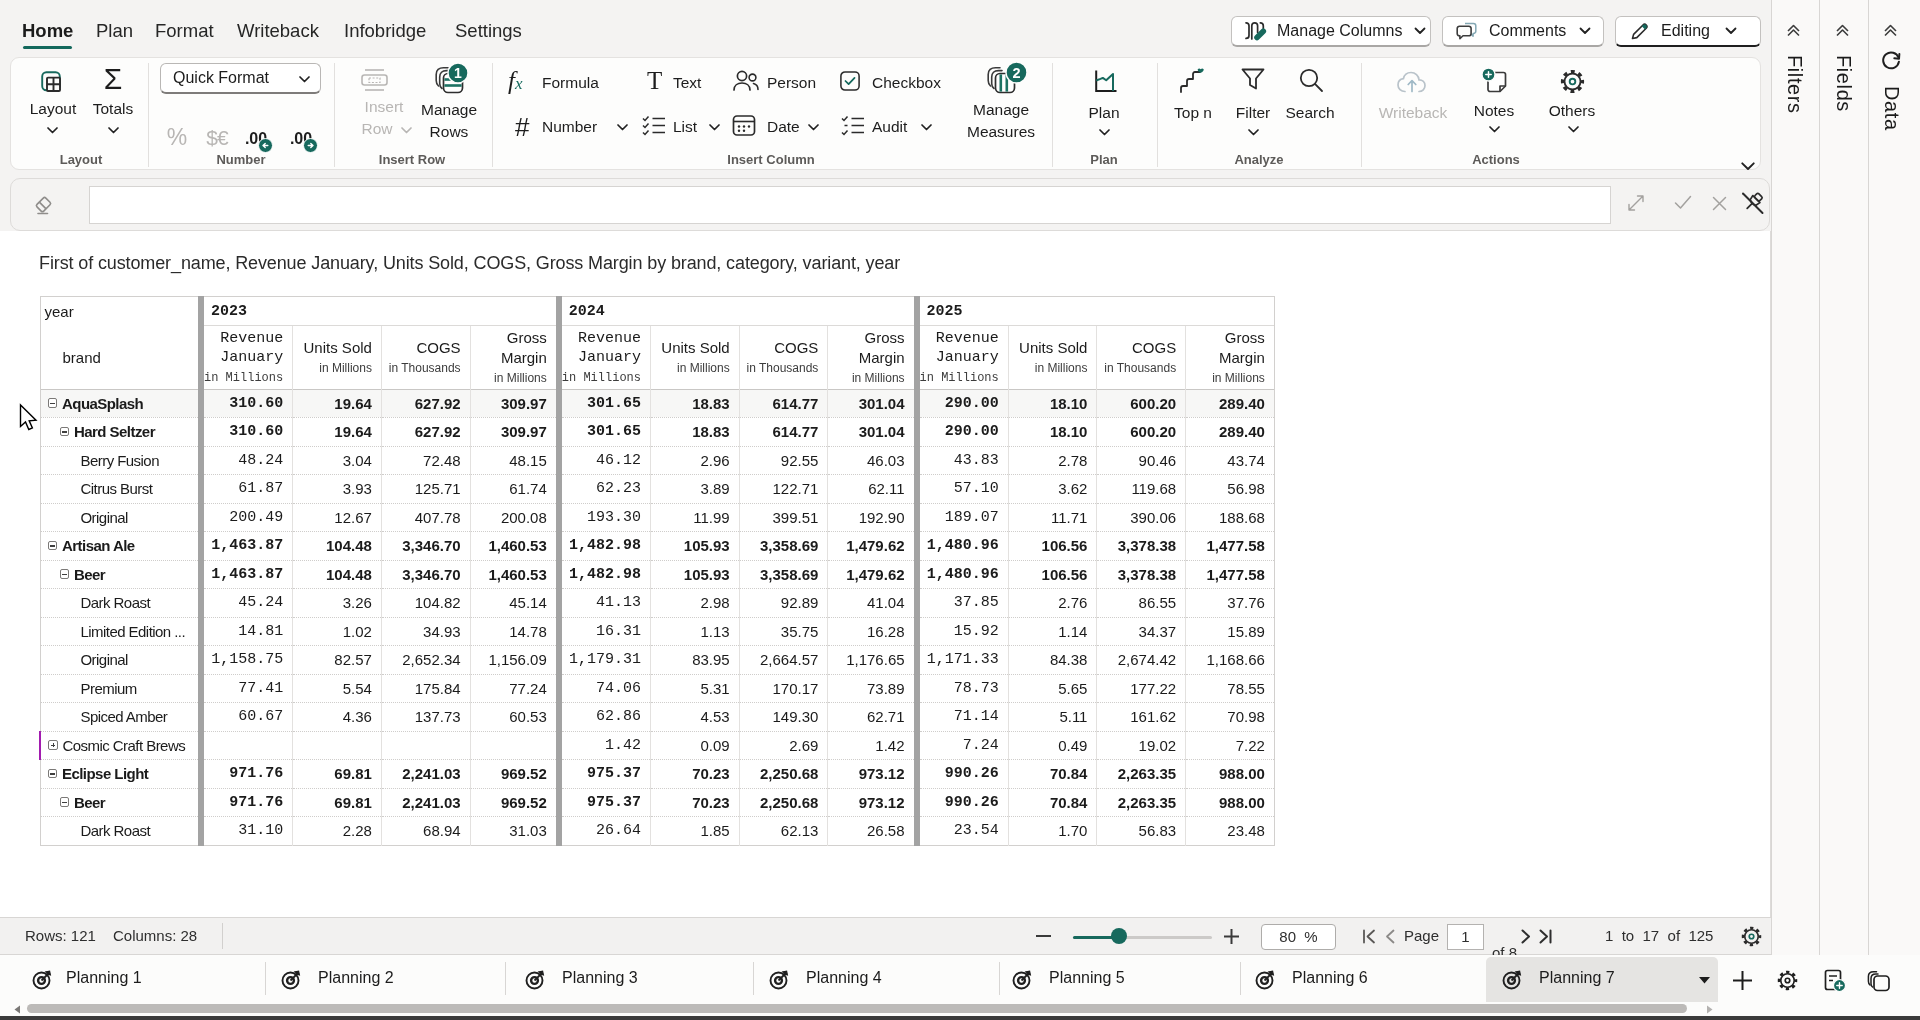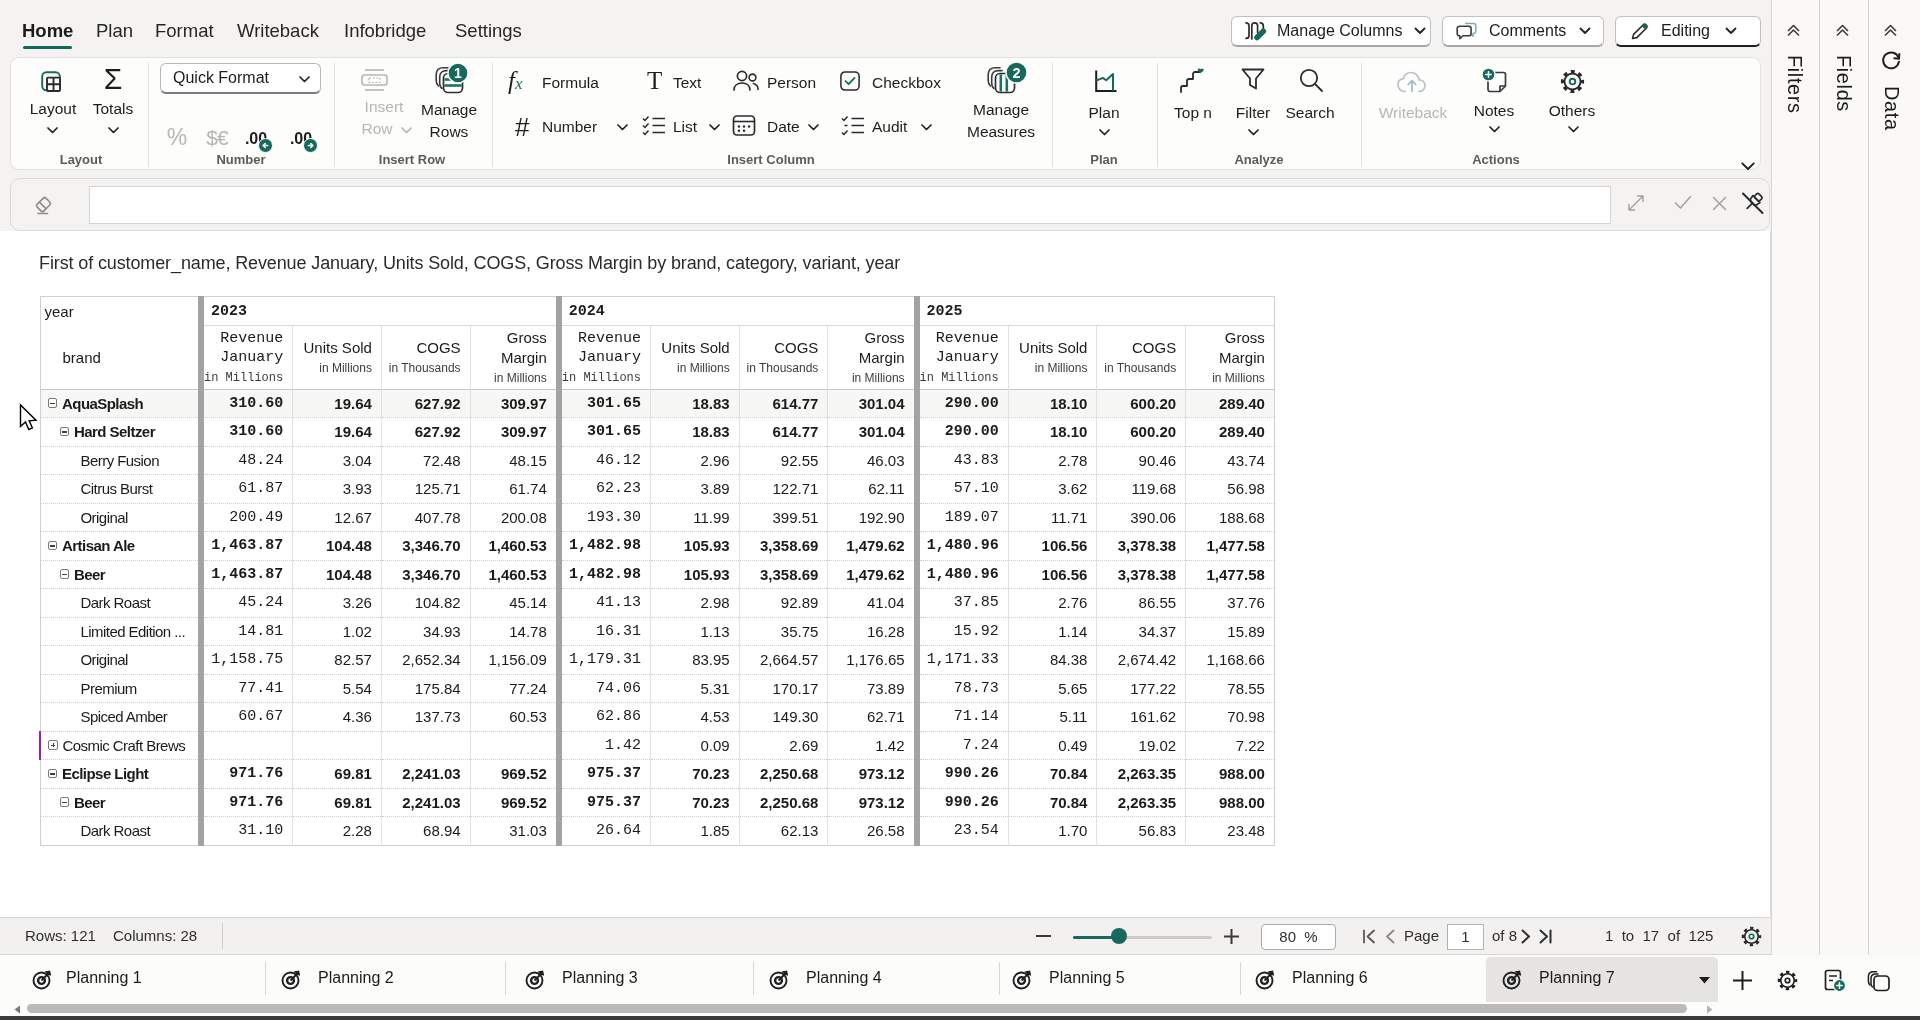--- a/index.html
+++ b/index.html
@@ -662,21 +662,21 @@
       </svg>
     <div class="abs" style="left:1261px;top:6px;width:75px;height:26px;background:#fff;border:1px solid #aeacaa;border-radius:4px;text-align:center;line-height:24px;">80&nbsp;&nbsp;%</div>
     <svg class="icn" style="left:1362px;top:11px" width="14" height="15" viewBox="0 0 14 15">
         <path d="M2 1.5 V13.5 M12 1.5 L5.5 7.5 L12 13.5" stroke="#5a5856" stroke-width="1.8" fill="none" stroke-linecap="round" stroke-linejoin="round"></path>
       </svg>
     <svg class="icn" style="left:1385px;top:11px" width="10" height="15" viewBox="0 0 10 15">
         <path d="M8.5 1.5 L2 7.5 L8.5 13.5" stroke="#8b8987" stroke-width="1.8" fill="none" stroke-linecap="round" stroke-linejoin="round"></path>
       </svg>
     <span class="abs" style="left:1404px;top:9px">Page</span>
     <div class="abs" style="left:1447px;top:6px;width:37px;height:26px;background:#fff;border:1px solid #b4b2b0;text-align:center;line-height:24px;">1</div>
-    <span class="abs" style="left:1492px;top:9px">of 8</span>
+    <span class="abs" style="left:1492px;top:26px">of 8</span>
     <svg class="icn" style="left:1521px;top:11px" width="10" height="15" viewBox="0 0 10 15">
         <path d="M1.5 1.5 L8 7.5 L1.5 13.5" stroke="#2e2e2e" stroke-width="2" fill="none" stroke-linecap="round" stroke-linejoin="round"></path>
       </svg>
     <svg class="icn" style="left:1539px;top:11px" width="14" height="15" viewBox="0 0 14 15">
         <path d="M1.5 1.5 L8 7.5 L1.5 13.5 M11.5 1.5 V13.5" stroke="#2e2e2e" stroke-width="2" fill="none" stroke-linecap="round" stroke-linejoin="round"></path>
       </svg>
     <span class="abs" style="left:1605px;top:9px">1&nbsp; to&nbsp; 17&nbsp; of&nbsp; 125</span>
     <svg class="icn" style="left:1741px;top:8px" width="21" height="21" viewBox="0 0 24 24" fill="none">
       <circle cx="12" cy="12" r="9.6" stroke="#2b2b2b" stroke-width="3.1" stroke-dasharray="3.75 3.79" stroke-dashoffset="1.9"></circle>
       <circle cx="12" cy="12" r="7.7" stroke="#2b2b2b" stroke-width="1.9"></circle>

